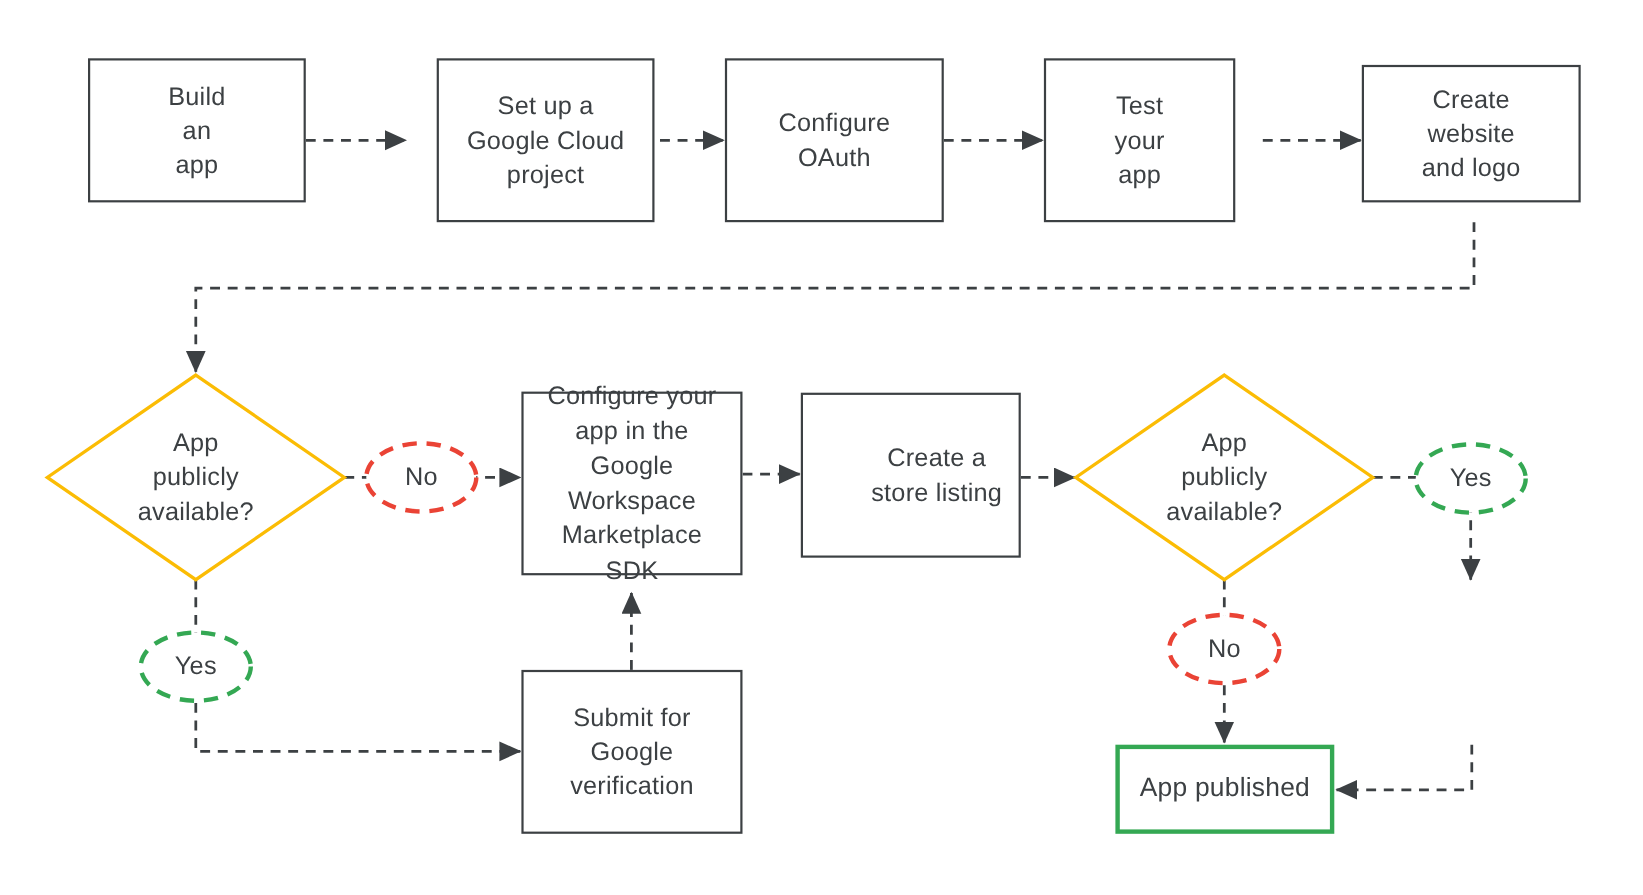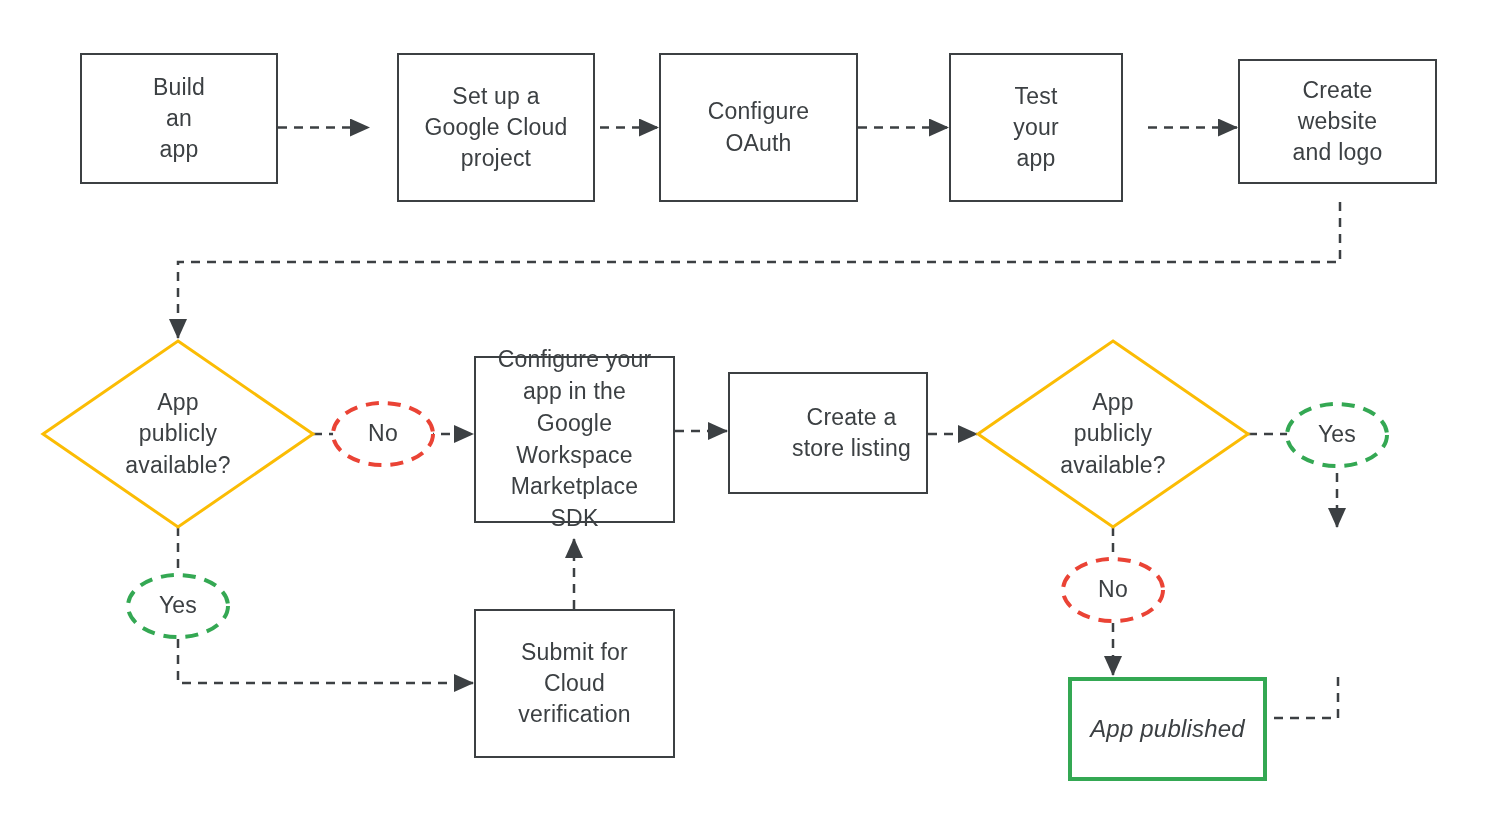--- a/index.html
+++ b/index.html
@@ -100,29 +100,29 @@
 website
 and logo</div>
 
   <div class="box" style="left:474px;top:332px;width:201px;height:167px;line-height:1.38;margin-top:24px;">Configure your
 app in the
 Google
 Workspace
 Marketplace
 SDK</div>
 
-  <div class="box" style="left:728px;top:372px;width:200px;height:122px;padding-left:47px;">Create a
+  <div class="box" style="left:728px;top:357px;width:200px;height:150px;padding-left:47px;">Create a
 store listing</div>
 
   <div class="box" style="left:474px;top:609px;width:201px;height:149px;">Submit for
-Cloud
+Google
 verification</div>
 
 
-  <div class="box published" style="left:1068px;top:677px;width:199px;height:104px;font-style:italic;">App published</div>
+  <div class="box published" style="left:1014px;top:677px;width:199px;height:81px;">App published</div>
 
   <div class="float-label" style="left:68px;top:372px;width:220px;height:124px;">App
 publicly
 available?</div>
 
   <div class="float-label" style="left:1003px;top:372px;width:220px;height:124px;">App
 publicly
 available?</div>
 
   <div class="float-label" style="left:333px;top:406px;width:100px;height:56px;">No</div>

